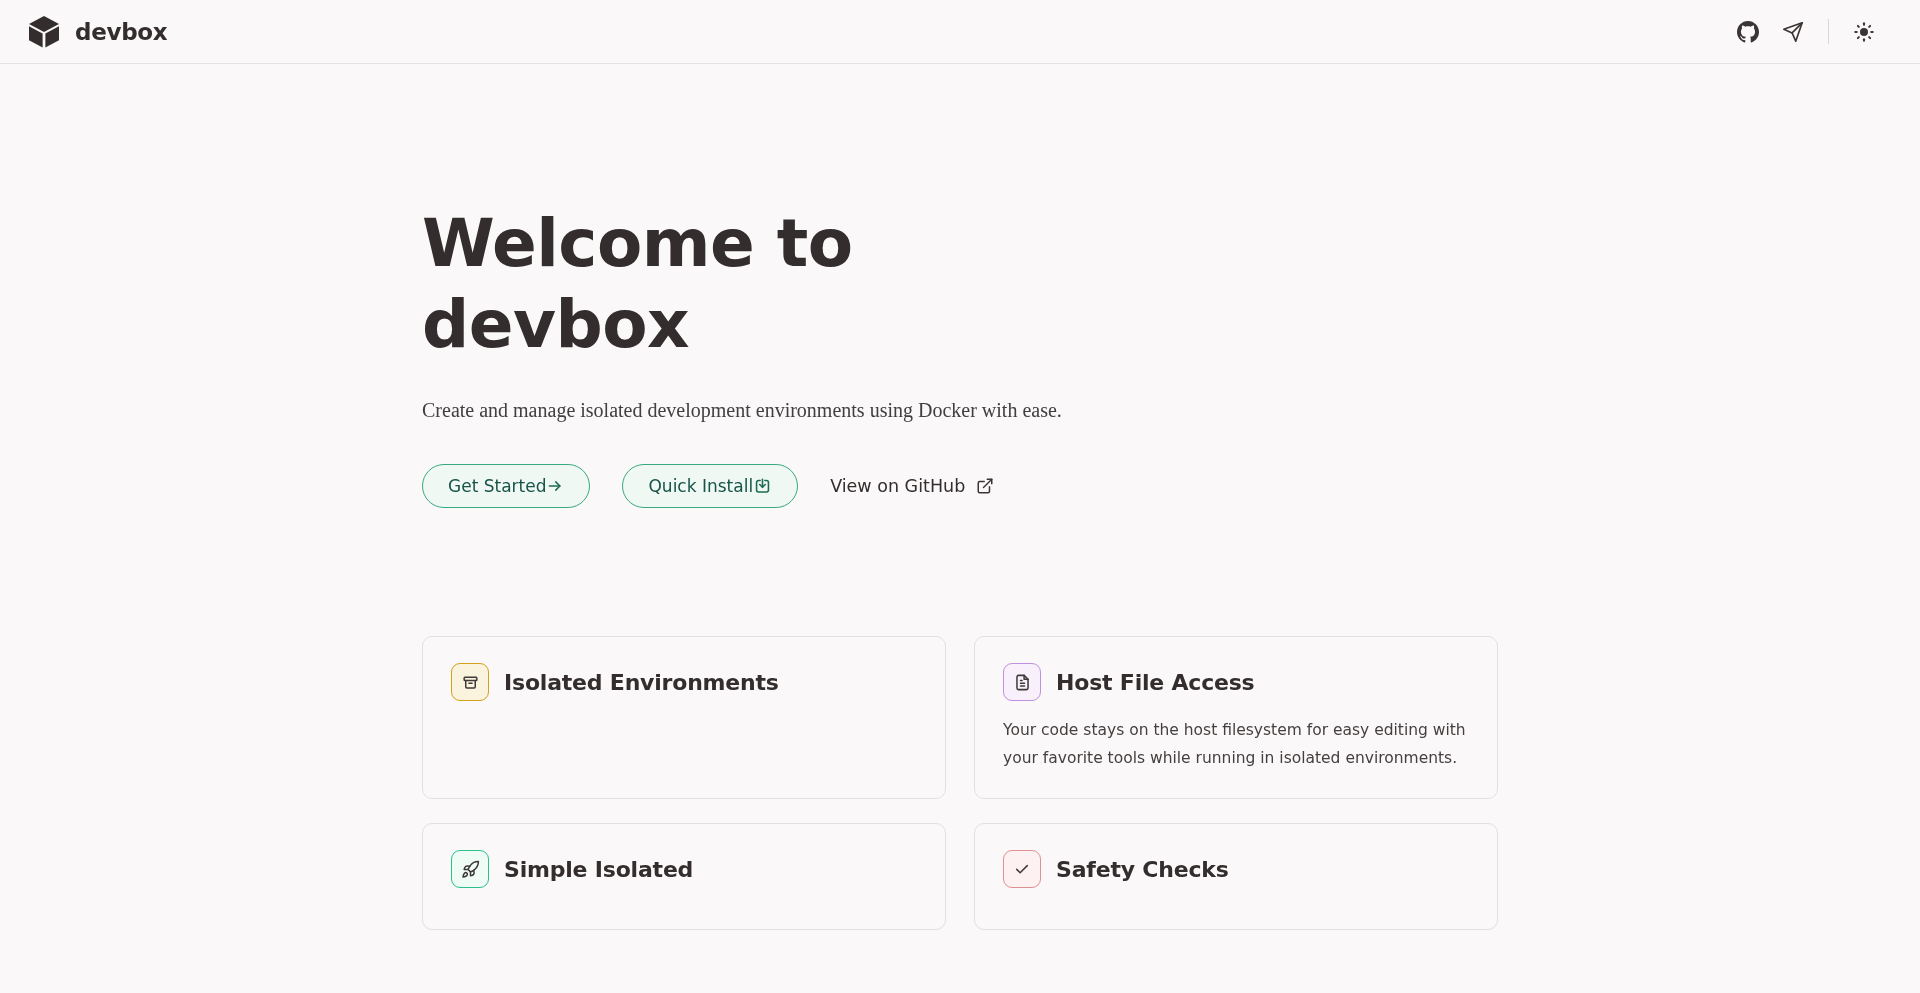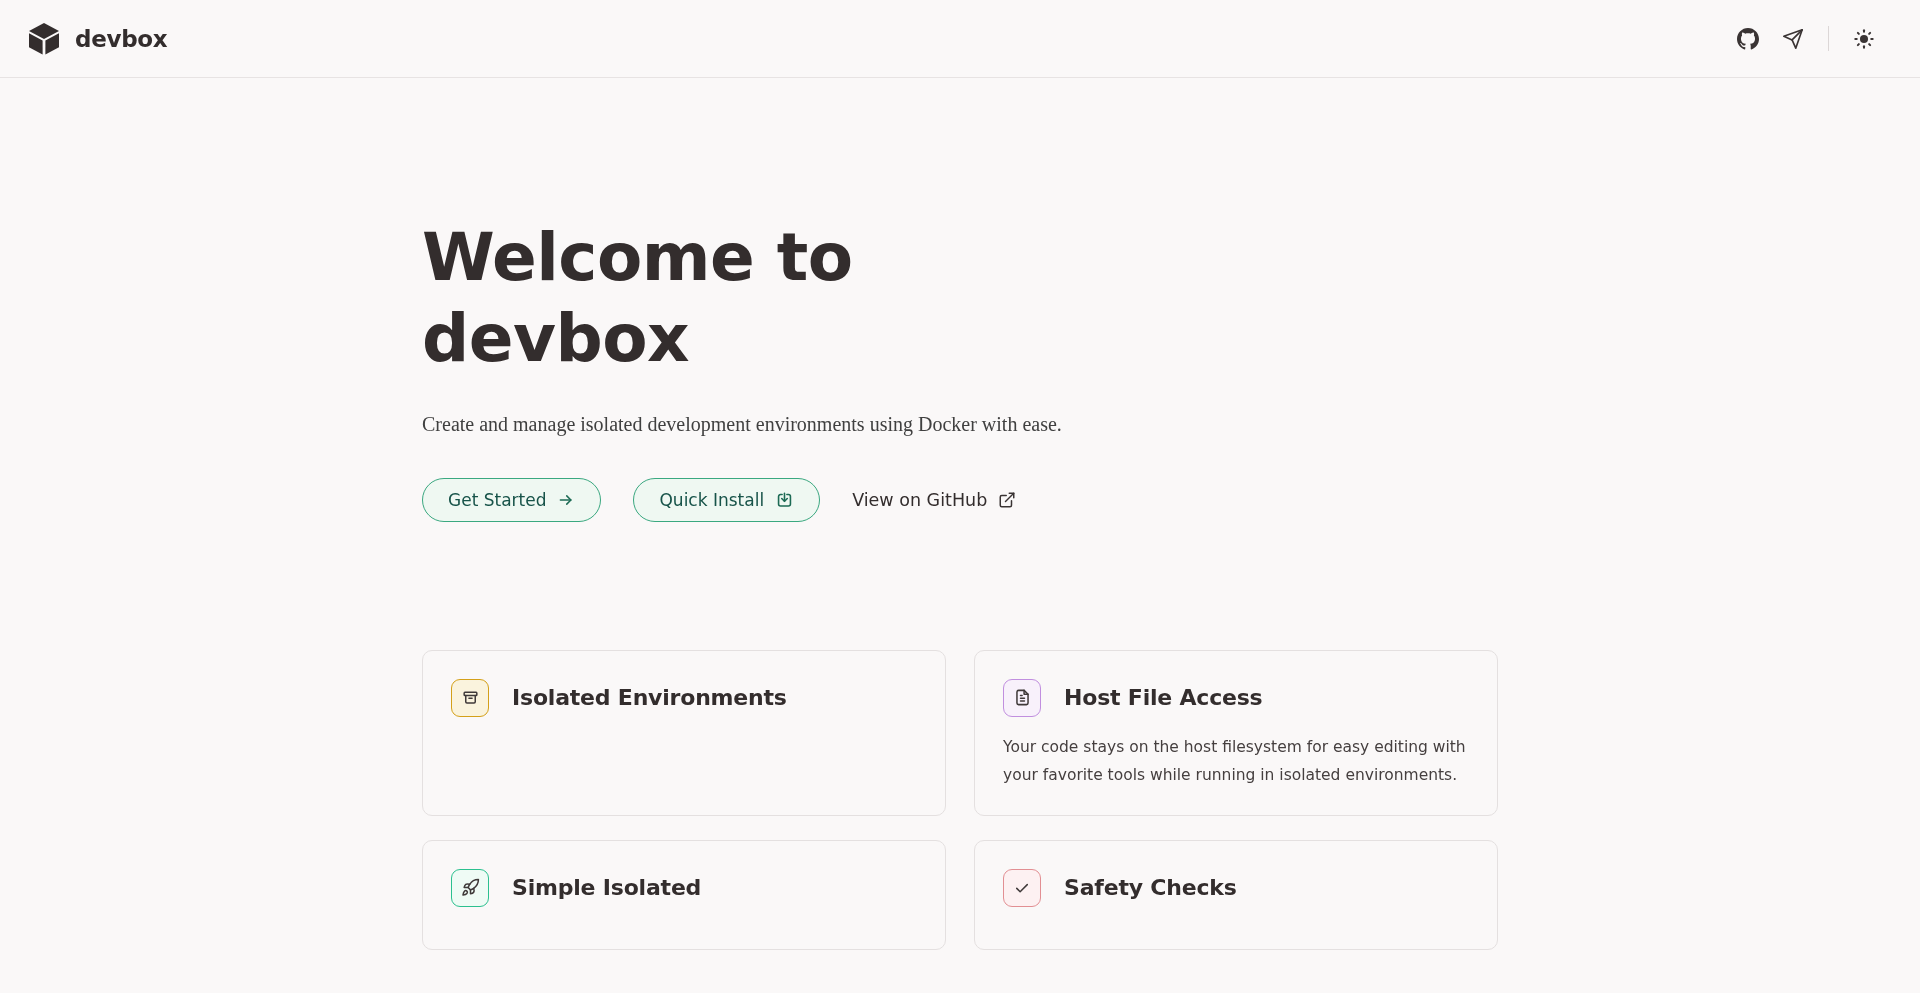--- a/index.html
+++ b/index.html
@@ -5,21 +5,21 @@
   * { box-sizing: border-box; }
   html, body { margin: 0; padding: 0; }
   body {
     width: 1920px; height: 993px; overflow: hidden;
     background: #faf8f8;
     color: #332d2d;
     font-family: "DejaVu Sans", "Liberation Sans", sans-serif;
   }
   
   .topbar {
-    height: 78px;
+    height: 64px;
     display: flex; align-items: center; justify-content: space-between;
     padding: 0 44px 0 26px;
     border-bottom: 1px solid #e7e3e3;
     background: #faf8f8;
   }
   .brand { display: flex; align-items: center; gap: 13px; cursor: pointer; }
   .brand-name { font-size: 23px; font-weight: bold; letter-spacing: -0.3px; }
   .nav-right { display: flex; align-items: center; gap: 21px; }
   .icon-btn {
     display: inline-flex; align-items: center; justify-content: center;
@@ -34,21 +34,21 @@
     margin: 0; max-width: 560px;
     font-size: 66px; line-height: 1.22; font-weight: bold;
     letter-spacing: -0.5px; color: #332d2d;
   }
   .hero-subtitle {
     margin-top: 28px; max-width: 660px;
     font-size: 20px; line-height: 35px; color: #404040; font-family: Liberation Serif, serif;
   }
   .hero-actions { margin-top: 36px; display: flex; align-items: center; gap: 32px; }
   .pill-button {
-    display: inline-flex; align-items: center; gap: 11px;
+    display: inline-flex; align-items: center; 
     padding: 11px 25px;
     border: 1px solid #3aa880; border-radius: 999px;
     background: #eff8f2; color: #175349;
     font-size: 17px; font-family: inherit; cursor: pointer;
   }
   .pill-button svg { color: #1c6a54; }
   .text-link {
     display: inline-flex; align-items: center; gap: 11px;
     font-size: 17.5px; color: #332d2d;
     text-decoration: none; cursor: pointer;
@@ -65,21 +65,21 @@
     padding: 26px 28px;
     background: transparent;
   }
   .card-head { display: flex; align-items: center; gap: 15px; }
   .feature-icon {
     width: 38px; height: 38px; flex: 0 0 38px;
     border: 1px solid #ccc; border-radius: 9px;
     display: inline-flex; align-items: center; justify-content: center;
     color: #3f3939;
   }
-  .card-title { margin: 8px; font-size: 22px; font-weight: bold; color: #332d2d; letter-spacing: -0.2px; }
+  .card-title { margin: 0; font-size: 22px; font-weight: bold; color: #332d2d; letter-spacing: -0.2px; }
   .card-body { margin: 15px 0 0; font-size: 15.5px; line-height: 28px; color: #453f3f; }
 </style>
 </head>
 <body>
 
 <header class="topbar">
   <div class="brand">
     <span style="display:inline-flex;">
       <svg width="36" height="36" viewBox="0 0 36 36">
         <polygon points="18,2 33,10 18,18 3,10" fill="#332d2d"></polygon>

